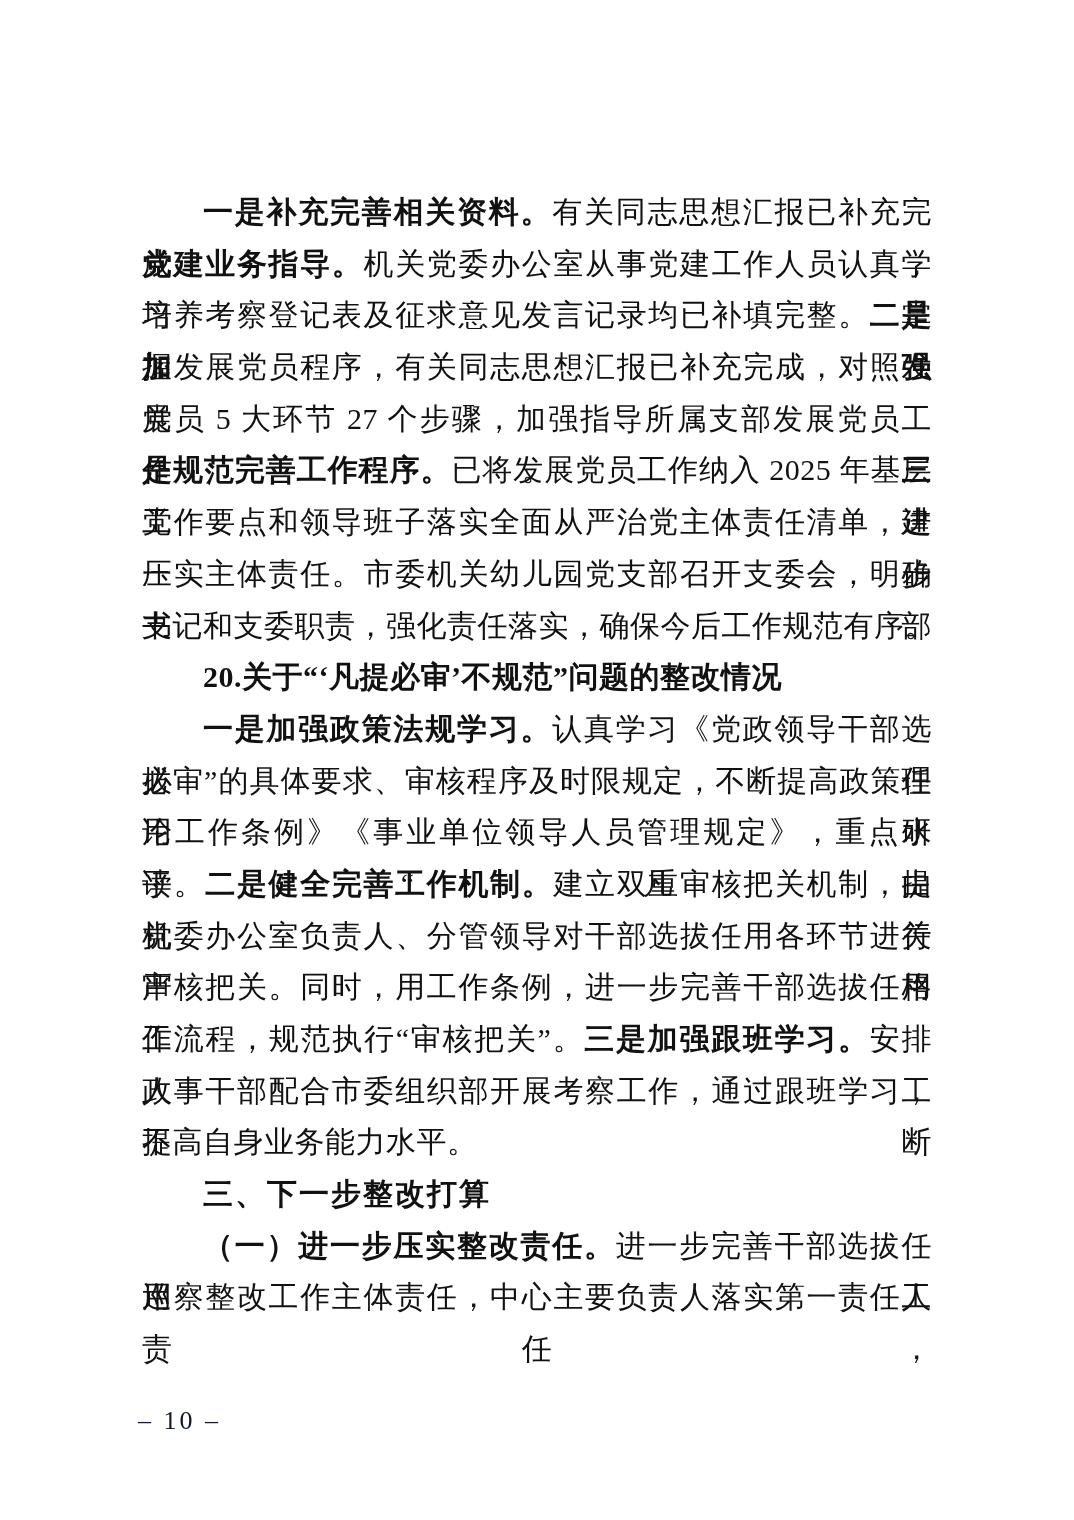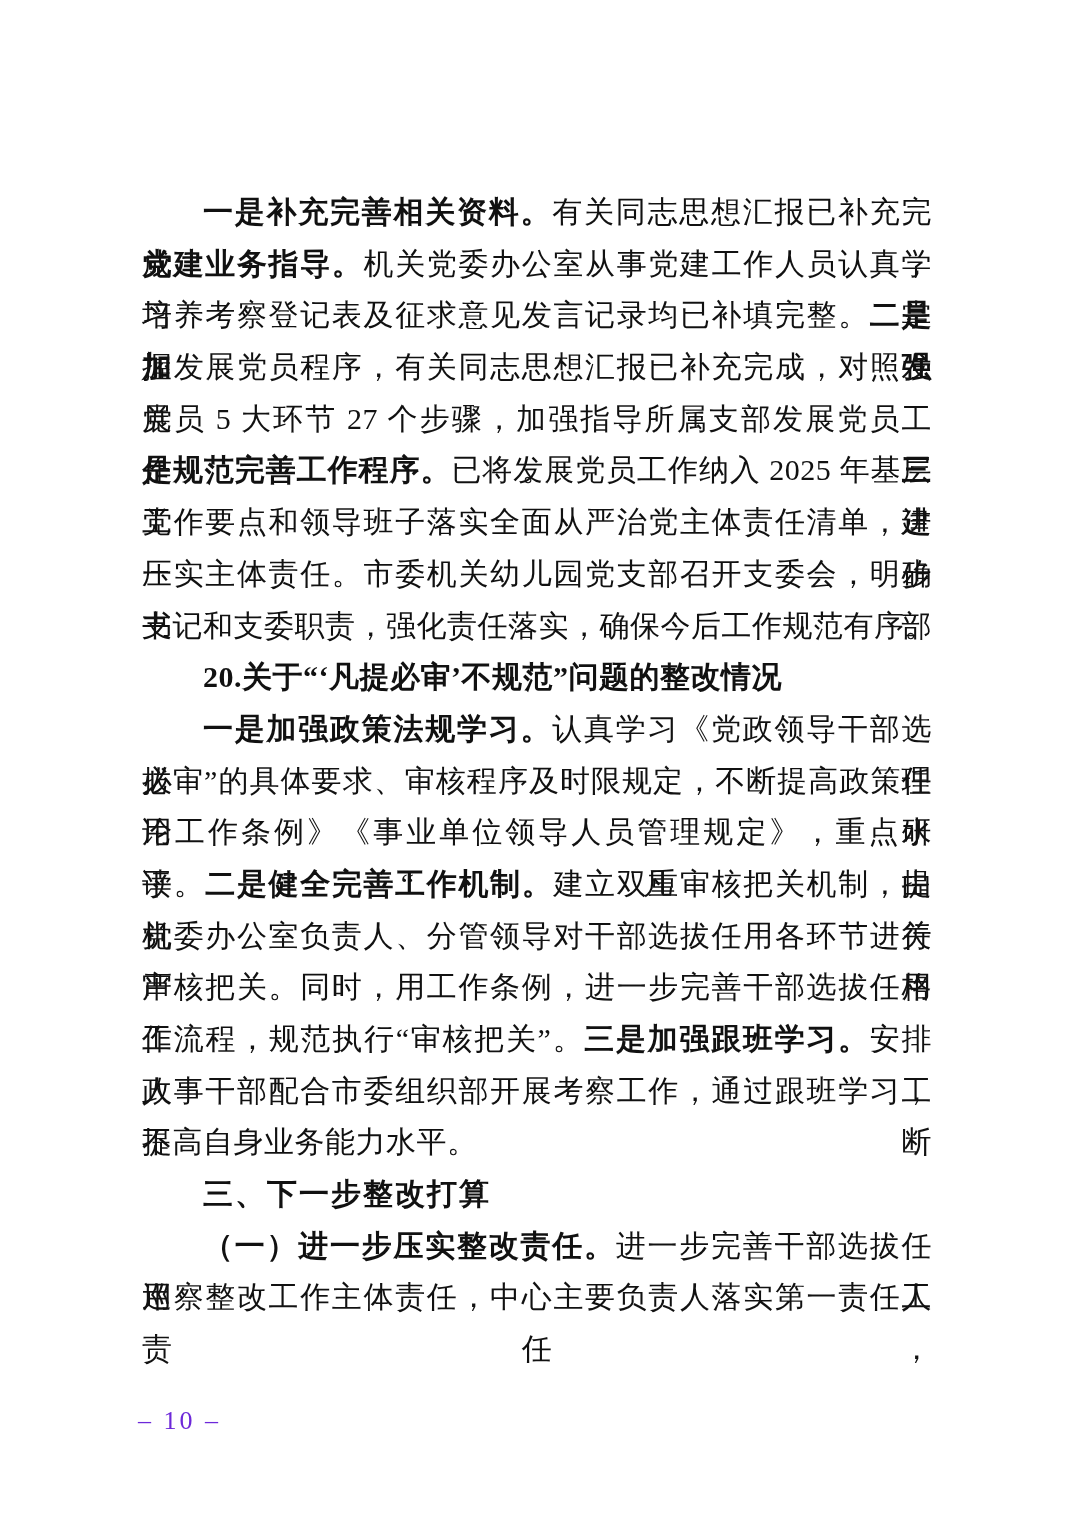--- a/index.html
+++ b/index.html
@@ -49,21 +49,21 @@
   }
   .kai {
     font-weight: 700;
   }
   #page-number {
     position: absolute;
     left: 138px;
     top: 1406px;
     font-size: 26px;
     letter-spacing: 3px;
-    color: #6d28d9;
+    color: #0f172a;
     font-family: "Liberation Serif", "DejaVu Serif", serif;
   }
 </style>
 </head>
 <body>
 
 <div id="page">
   <div id="doc-body">
       <div class="line indent justify"><span class="bold">一是补充完善相关资料。</span><span>有关同志思想汇报已补充完成，</span></div>
       <div class="line justify"><span class="bold">党建业务指导。</span><span>机关党委办公室从事党建工作人员认真学习掌</span></div>

